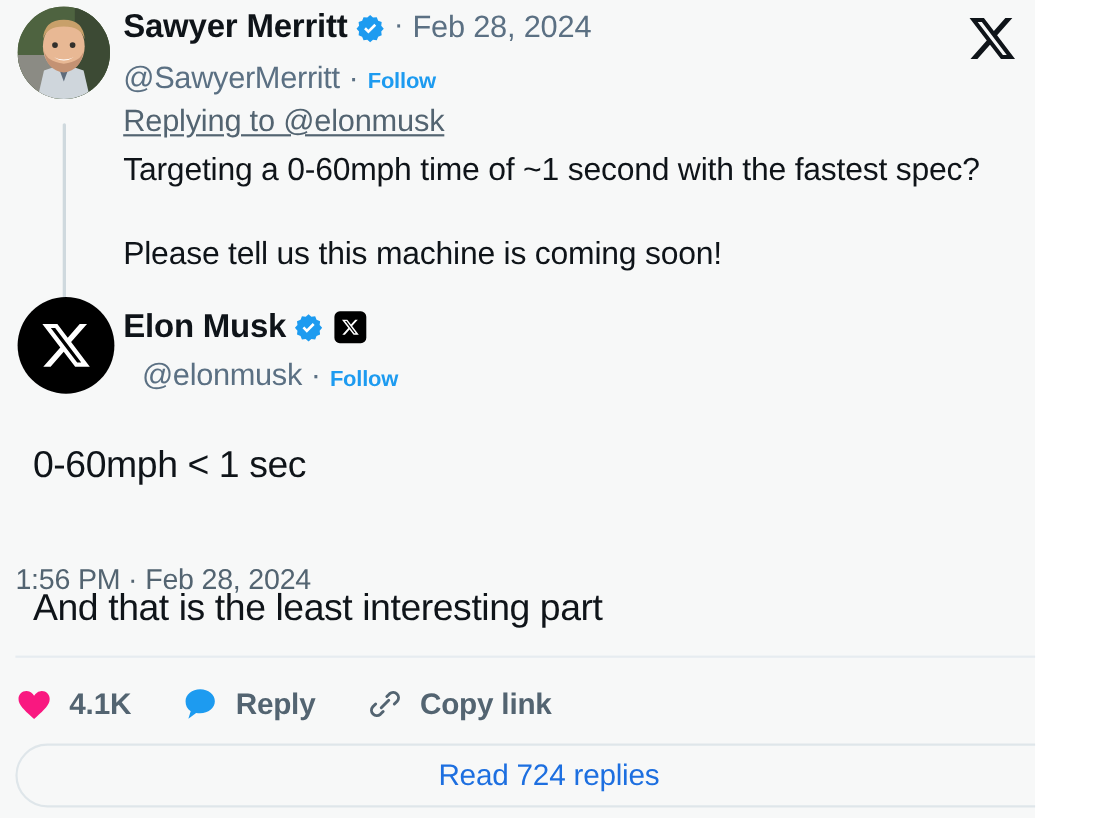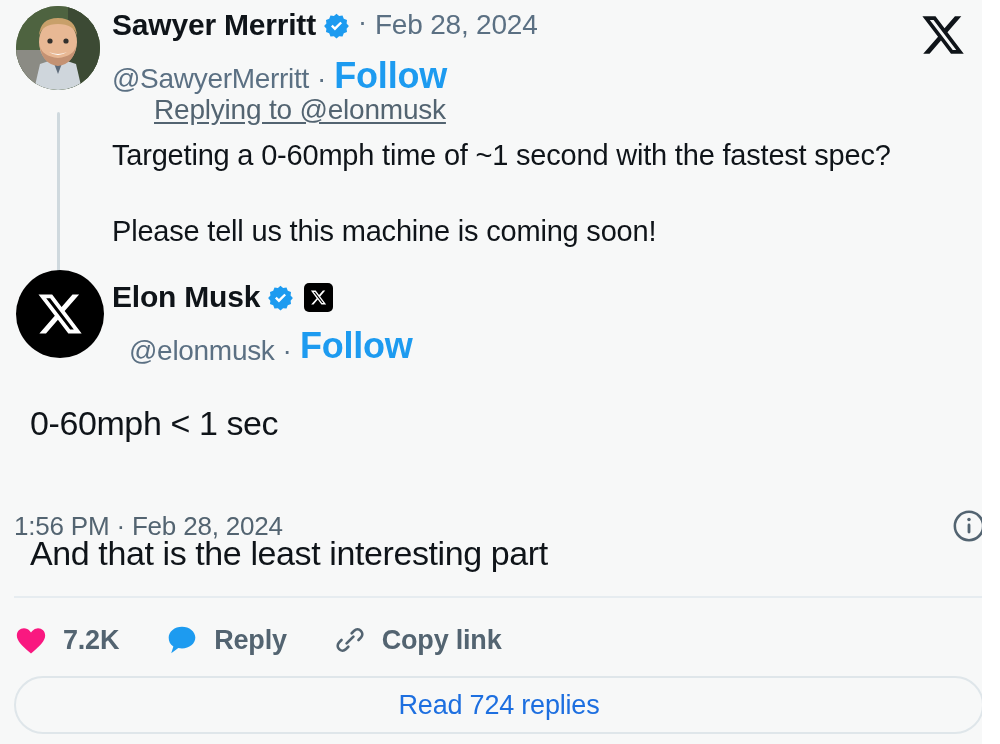--- a/index.html
+++ b/index.html
@@ -10,21 +10,20 @@
   body {
     font-family: "Liberation Sans", sans-serif;
     -webkit-font-smoothing: antialiased;
   }
   #screen {
     position: relative;
     width: 941px;
     height: 744px;
     background: #f7f8f8;
     overflow: hidden;
-    padding-left: 41px;
   }
 
   
   .brand-x {
     position: absolute;
     top: 12px;
     right: 16px;
     width: 46px;
     height: 46px;
   }
@@ -112,38 +111,37 @@
     font-size: 28px;
     color: #5b7083;
     letter-spacing: -0.3px;
   }
   .dot-sep {
     font-size: 28px;
     color: #5b7083;
     margin: 0 8px;
   }
   .follow-link {
-    font-size: 36px;
+    font-size: 20px;
     font-weight: bold;
     color: #1d9bf0;
     letter-spacing: -0.2px;
     cursor: pointer;
   }
 
   .replying-to {
     position: absolute;
     left: 112px;
     top: 94px;
     font-size: 28px;
     color: #536471;
     text-decoration: underline;
     text-underline-offset: 3px;
     letter-spacing: -0.2px;
     cursor: pointer;
-    margin-left: 42px;
   }
 
   .reply-body {
     position: absolute;
     left: 112px;
     top: 136px;
     width: 860px;
     font-size: 29px;
     color: #0f1419;
     line-height: 38px;
@@ -418,21 +416,21 @@
   <div class="divider"></div>
 
   <div class="actions">
 
     <div class="action">
       <span class="act-icon heart-icon">
         <svg viewBox="0 0 24 24" aria-hidden="true">
           <path fill="#f91880" d="M12 21.6l-1.45-1.32C5.4 15.6 2 12.5 2 8.75 2 5.9 4.24 3.7 7.05 3.7c1.6 0 3.13.75 4.1 1.93l.85 1.03.85-1.03a5.3 5.3 0 014.1-1.93C19.76 3.7 22 5.9 22 8.75c0 3.75-3.4 6.85-8.55 11.54z"></path>
         </svg>
       </span>
-      <span class="act-label">7.2K</span>
+      <span class="act-label">4.1K</span>
     </div>
 
     <div class="action">
       <span class="act-icon bubble-icon">
         <svg viewBox="0 0 24 24" aria-hidden="true">
           <path fill="#1d9bf0" d="M12 2.6c5.2 0 9.4 3.4 9.4 7.7 0 4.3-4.2 7.7-9.4 7.7-.9 0-1.8-.1-2.6-.3l-5 3.7 1.5-4.8C3.6 15.2 2.6 13 2.6 10.3c0-4.3 4.2-7.7 9.4-7.7z"></path>
         </svg>
       </span>
       <span class="act-label">Reply</span>
     </div>

